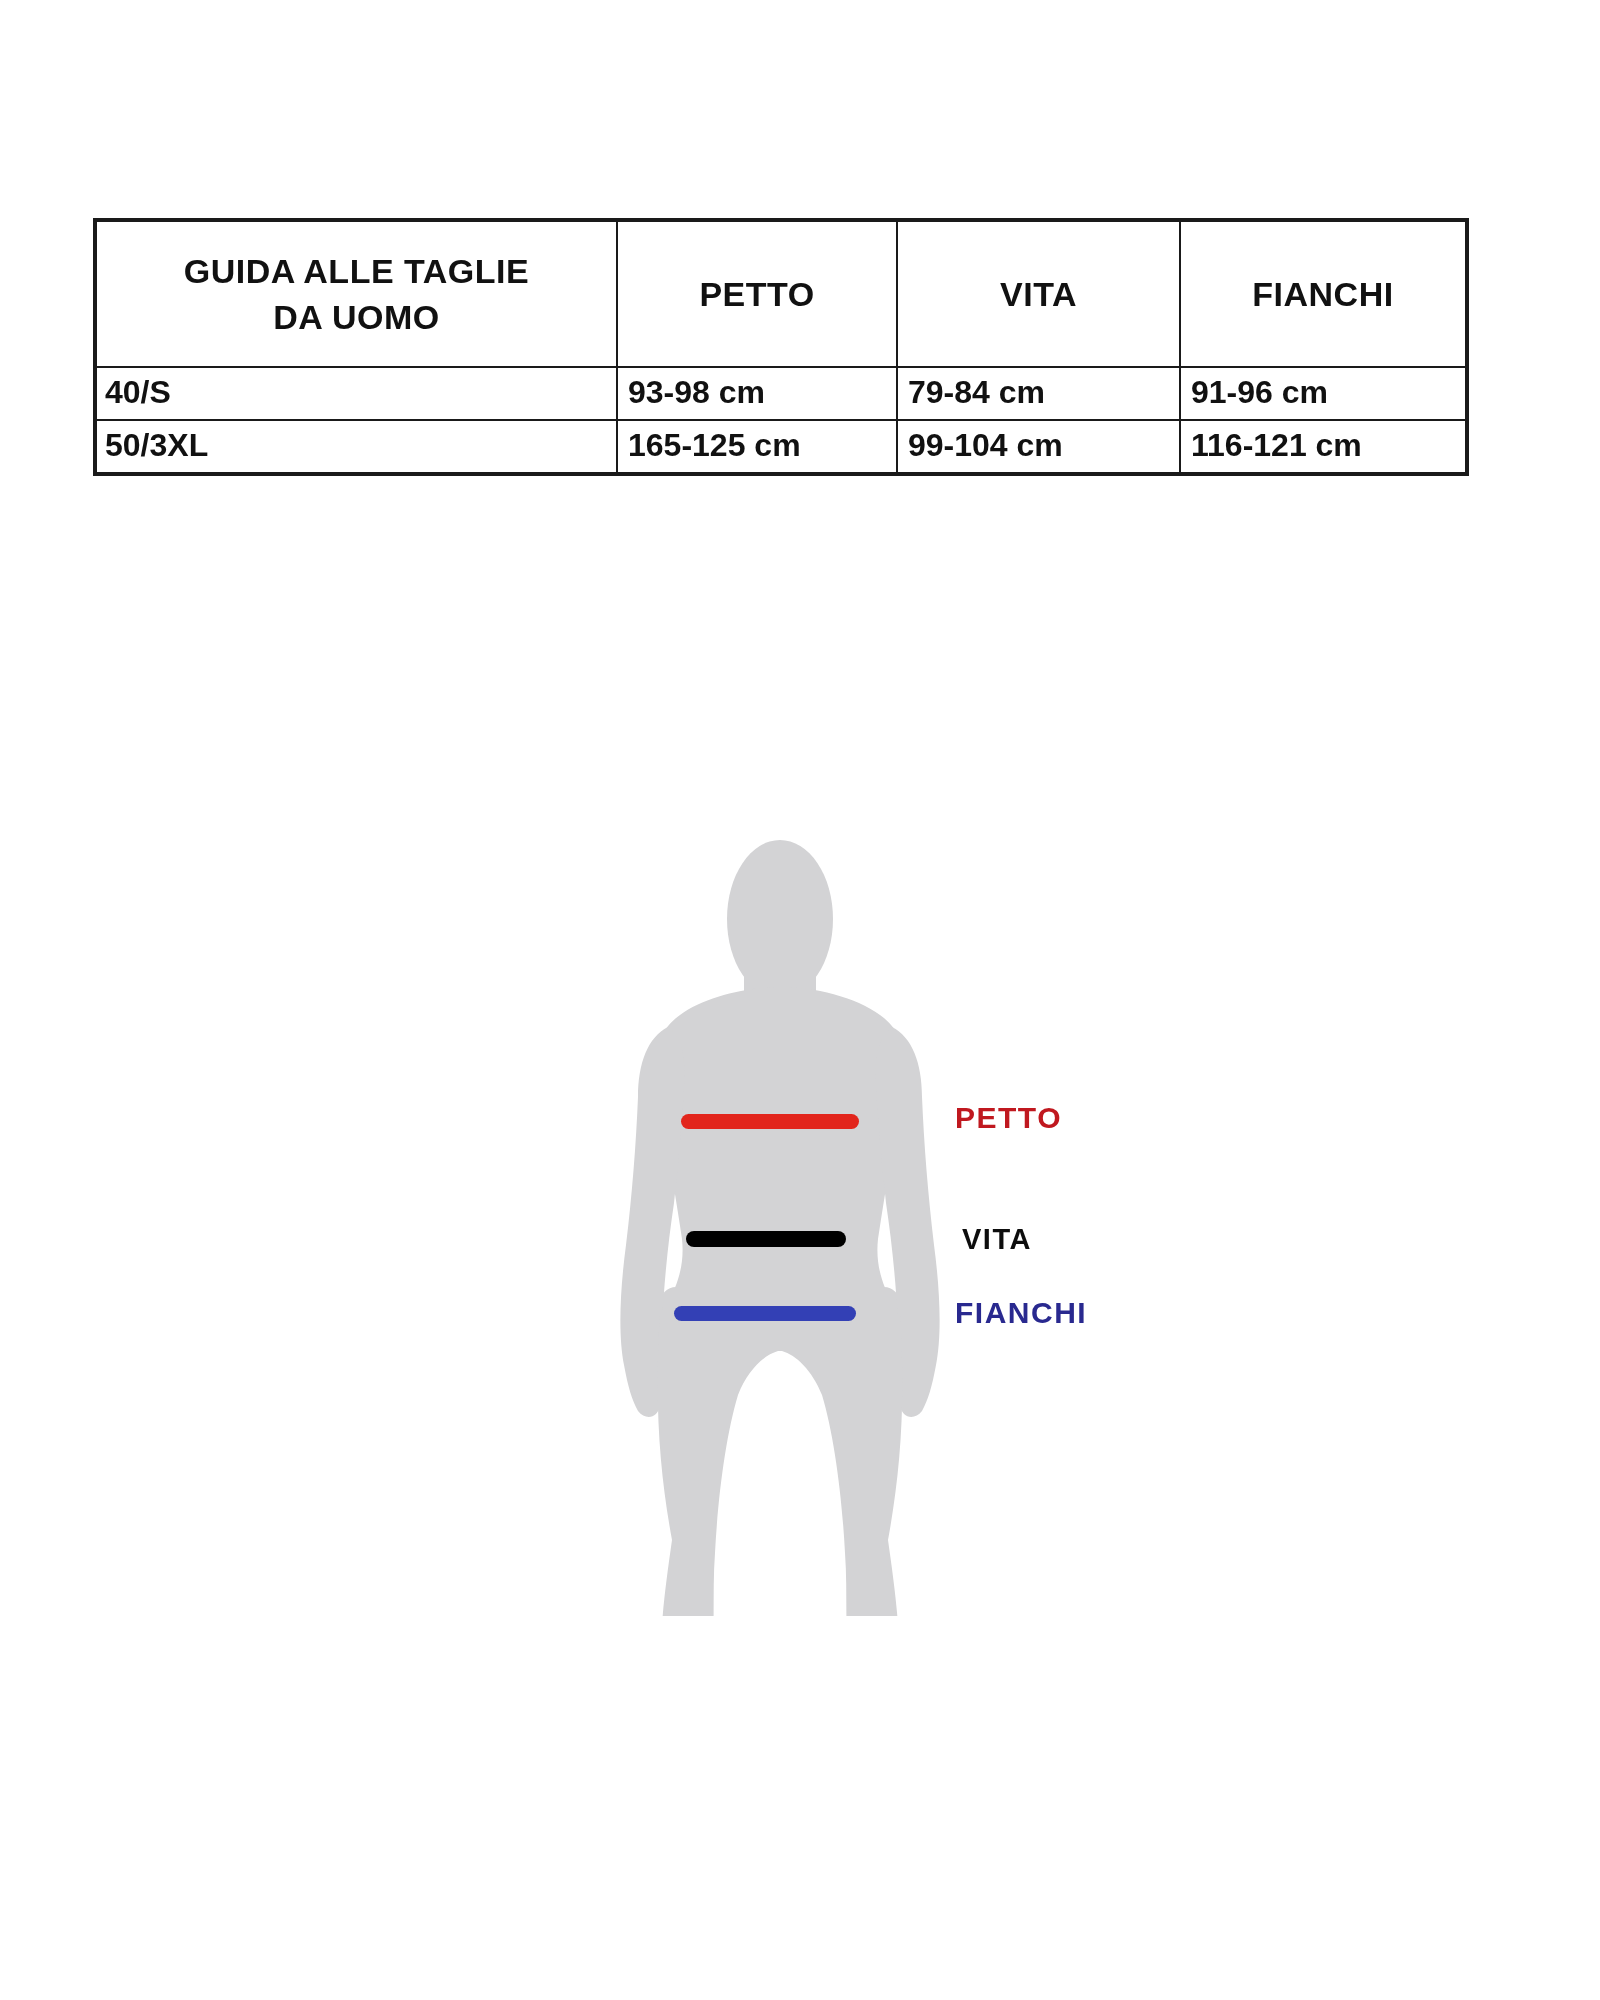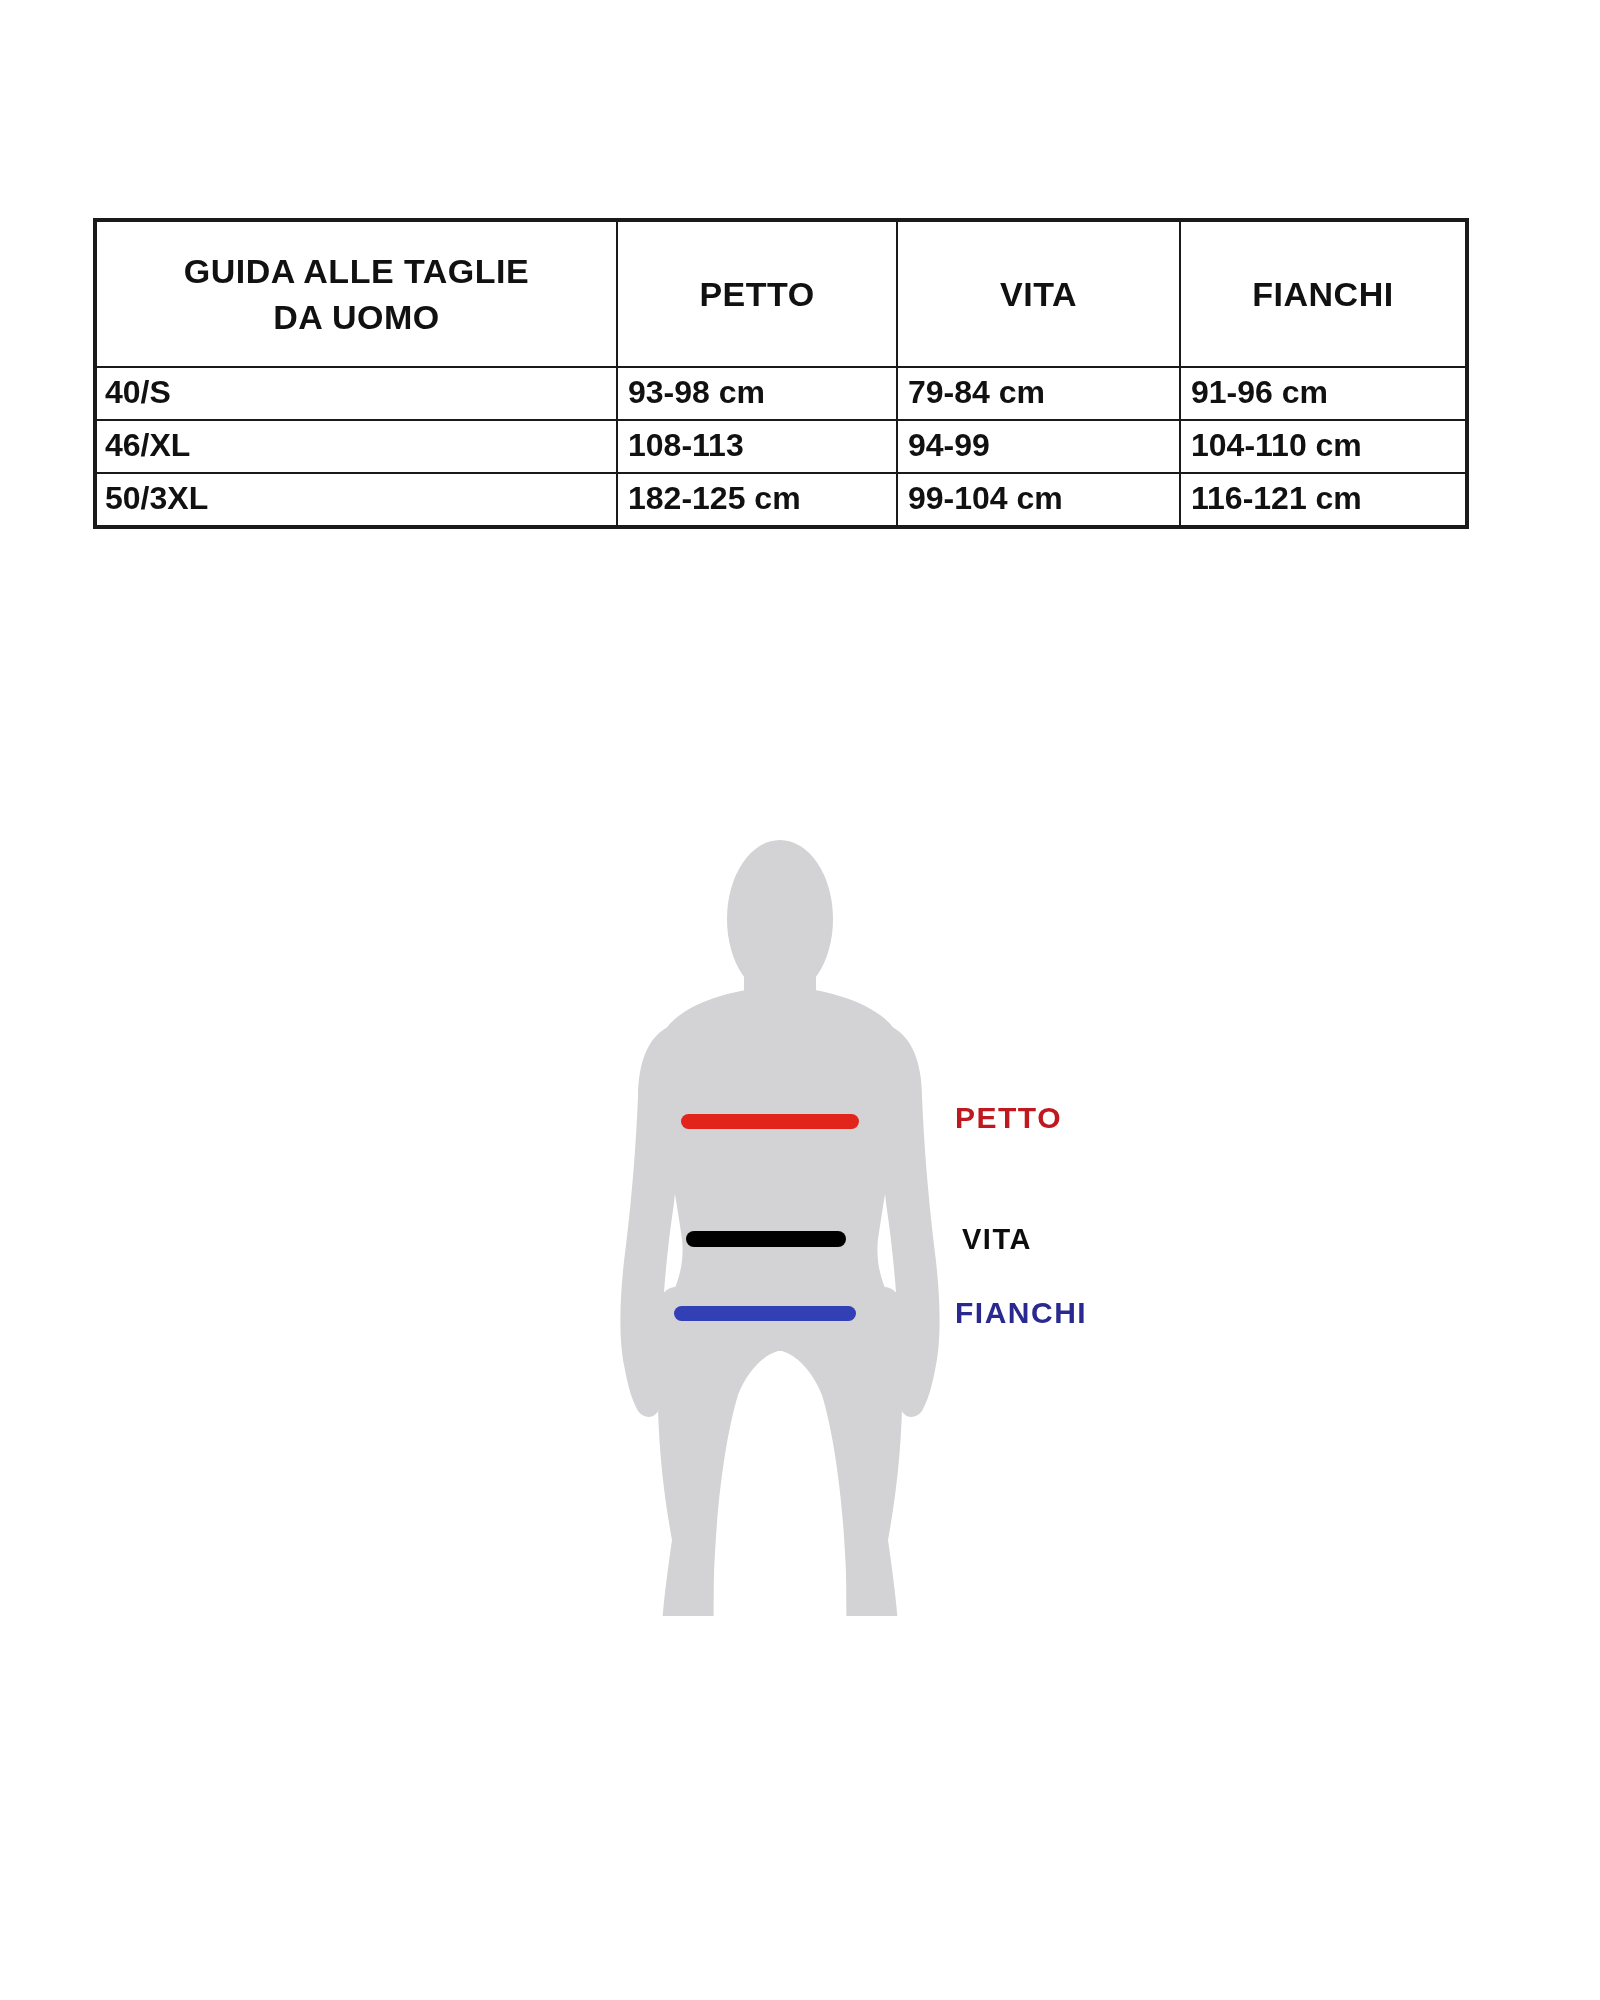--- a/index.html
+++ b/index.html
@@ -101,28 +101,22 @@
       <th>VITA</th>
       <th>FIANCHI</th>
     </tr>
     <tr class="data-row">
       <td>40/S</td>
       <td class="value-cell">93-98 cm</td>
       <td class="value-cell">79-84 cm</td>
       <td class="value-cell">91-96 cm</td>
     </tr>
     <tr class="data-row">
-      <td>46/XL</td>
-      <td class="value-cell">108-113</td>
-      <td class="value-cell">94-99</td>
-      <td class="value-cell">104-110 cm</td>
-    </tr>
-    <tr class="data-row">
       <td>50/3XL</td>
-      <td class="value-cell">182-125 cm</td>
+      <td class="value-cell">165-125 cm</td>
       <td class="value-cell">99-104 cm</td>
       <td class="value-cell">116-121 cm</td>
     </tr>
   </tbody>
     </table>
 
   <svg class="silhouette" viewBox="0 0 364 980" xmlns="http://www.w3.org/2000/svg" aria-hidden="true">
     <g fill="#d3d3d5" stroke="none">
 
       <ellipse cx="182" cy="84" rx="53" ry="79"></ellipse>

